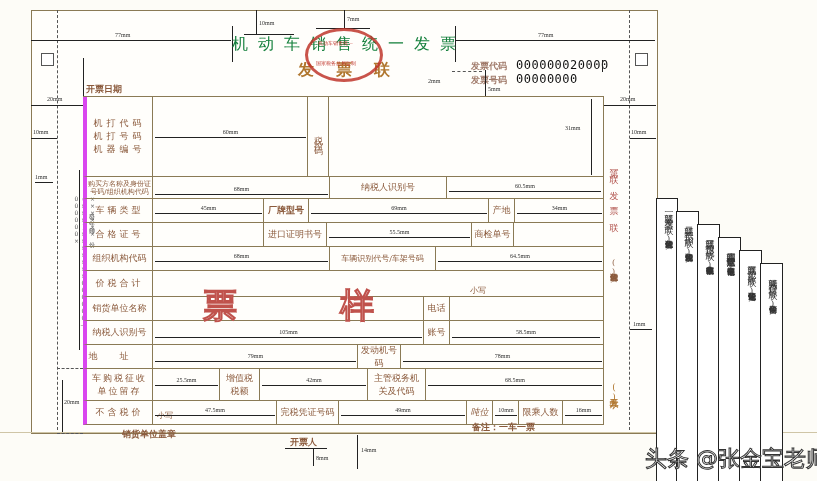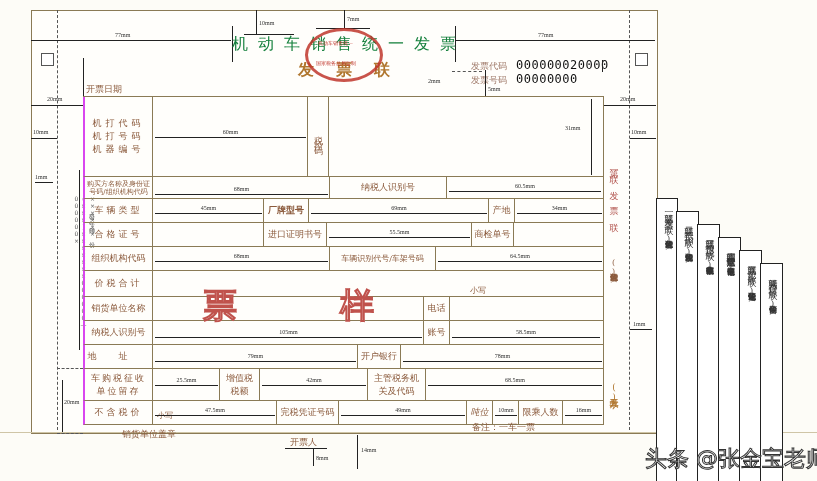--- a/index.html
+++ b/index.html
@@ -8,25 +8,25 @@
   .paper{left:31px;top:10px;width:625px;height:422px;border:1px solid #8a7a55;background:#fffefb;}
   .bottom-line{left:0;top:432px;width:817px;height:1px;background:#cfc5a6;}
   .dash-v{border-left:1px dashed #555;width:0;}
   .dash-h{border-top:1px dashed #555;height:0;}
   .line-h{height:1px;background:#222;}
   .line-v{width:1px;background:#222;}
   .dim{font-family:"Liberation Serif",serif;font-size:6px;color:#333;}
   .sq{width:11px;height:11px;border:1px solid #555;background:#fff;}
   .title{font-size:16px;color:#15803d;font-weight:normal;letter-spacing:10px;white-space:nowrap;}
   .title2{font-size:16px;color:#b0762e;font-weight:bold;white-space:nowrap;}
-  .lbl{color:#8b5a3c;font-size:9px;white-space:nowrap;}
+  .lbl{color:#8b5a3c;font-size:9px;white-space:nowrap;font-weight:bold;}
   .code-val{font-family:"DejaVu Sans Mono",monospace;font-size:12px;color:#111;letter-spacing:0.5px;}
   .grid{left:83px;top:96px;width:521px;border-top:1px solid #8a7a55;}
   .cell{position:absolute;border-right:1px solid #8a7a55;border-bottom:1px solid #8a7a55;box-sizing:border-box;display:flex;align-items:center;justify-content:center;color:#8b5a3c;font-size:9px;text-align:center;line-height:13px;}
-  .cell.lb{border-left:2px solid #d946ef;}
+  .cell.lb{border-left:4px solid #d946ef;}
   .arrow{position:absolute;height:1px;background:#222;}
   .arrow span{position:absolute;top:-8px;left:0;right:0;text-align:center;font-family:"Liberation Serif",serif;font-size:6px;color:#333;}
   .vtext{writing-mode:vertical-rl;text-orientation:upright;}
   .stamp{border:3px solid #c0362c;border-radius:50%;opacity:0.85;}
   .sample{font-size:34px;color:#fff;-webkit-text-stroke:1px #c0524c;font-weight:bold;}
   .copy{position:absolute;border:1px solid #222;border-bottom:none;background:#fff;font-size:9px;color:#333;}
   .watermark{font-family:"DejaVu Sans",sans-serif;font-size:22px;color:#fff;-webkit-text-stroke:1px #333;white-space:nowrap;}
 </style>
 </head>
 <body>
@@ -177,21 +177,21 @@
   <div class="cell" style="left:367px;top:224px;width:154px;height:24px;"></div>
   <div class="arrow" style="left:369px;top:240px;width:148px;">
       <span>58.5mm</span>
     </div>
 
   <div class="cell lb" style="left:0;top:248px;width:70px;height:24px;letter-spacing:22px;">地址</div>
   <div class="cell" style="left:70px;top:248px;width:205px;height:24px;"></div>
   <div class="arrow" style="left:72px;top:264px;width:201px;">
       <span>79mm</span>
     </div>
-  <div class="cell" style="left:275px;top:248px;width:43px;height:24px;">开户银行</div>
+  <div class="cell" style="left:275px;top:248px;width:43px;height:24px;">发动机号码</div>
   <div class="cell" style="left:318px;top:248px;width:203px;height:24px;"></div>
   <div class="arrow" style="left:320px;top:264px;width:199px;">
       <span>78mm</span>
     </div>
 
   <div class="cell lb" style="left:0;top:272px;width:70px;height:32px;padding:0 4px;letter-spacing:2px;">车购税征收单位留存</div>
   <div class="cell" style="left:70px;top:272px;width:67px;height:32px;"></div>
   <div class="arrow" style="left:72px;top:288px;width:63px;">
       <span>25.5mm</span>
     </div>

